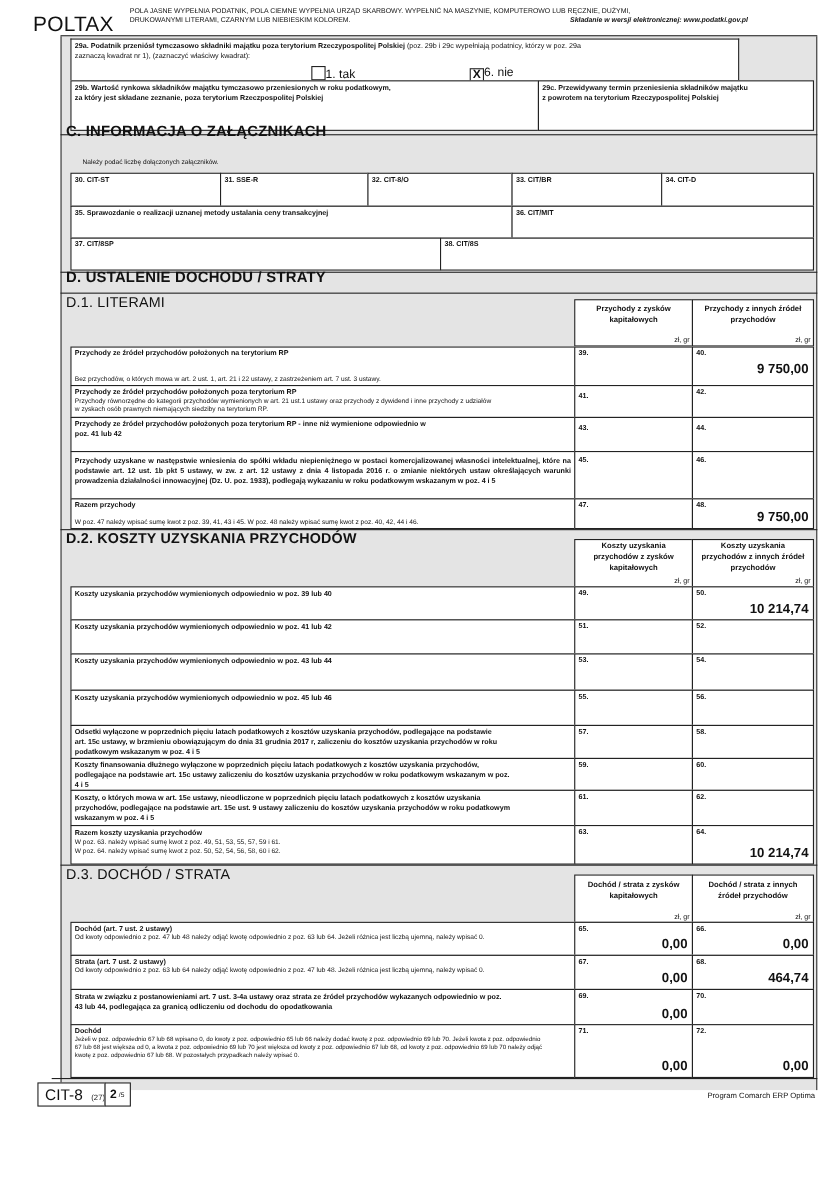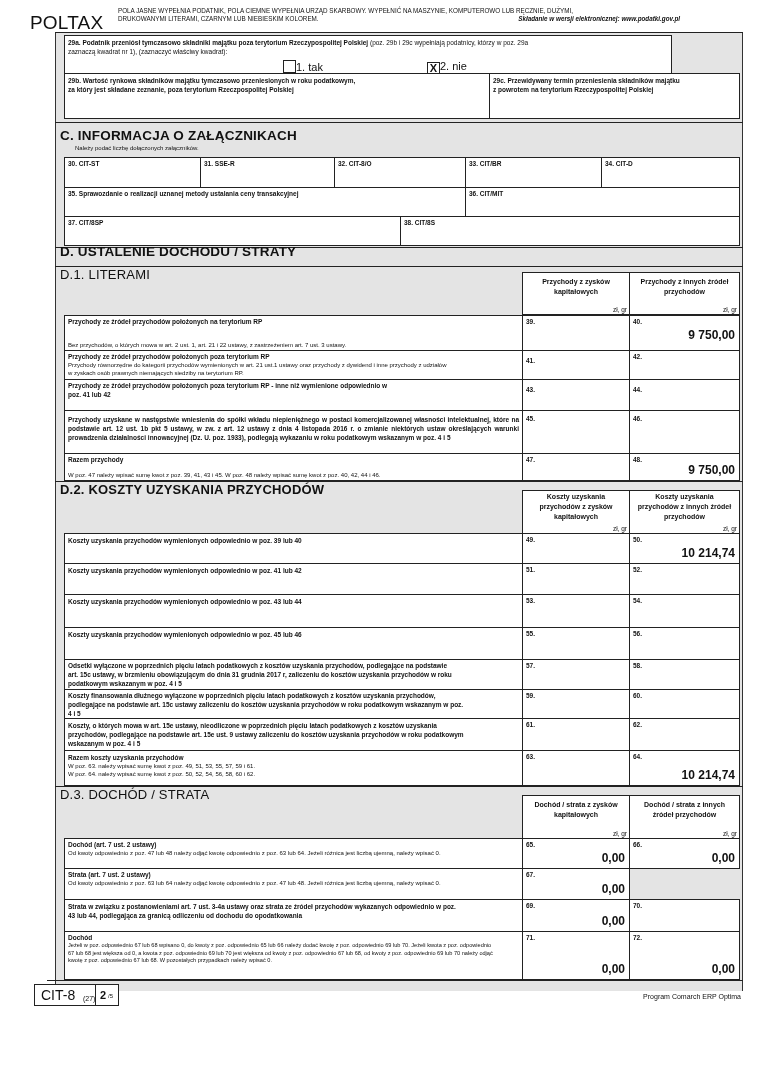--- a/index.html
+++ b/index.html
@@ -37,32 +37,32 @@
 
 <div class="box" style="left:64px;top:35px;width:608px;height:38px;border-bottom:none;">
   <div class="lbln" style="padding:2px 3px;">
     <span style="font-weight:bold;">29a. Podatnik przeniósł tymczasowo składniki majątku poza terytorium Rzeczypospolitej Polskiej</span><span> (poz. 29b i 29c wypełniają podatnicy, którzy w poz. 29a</span><br>
     <span>zaznaczą kwadrat nr 1), (zaznaczyć właściwy kwadrat):</span>
   </div>
   <div style="position:absolute;left:218px;top:24px;font-size:11px;">
     <span class="cb"></span><span>1. tak</span>
   </div>
   <div style="position:absolute;left:362px;top:24px;font-size:11px;">
-    <span class="cb">X</span><span>2. nie</span>
+    <span class="cb">X</span><span>6. nie</span>
   </div>
 </div>
 <div class="box" style="left:64px;top:73px;width:426px;height:46px;">
   <div class="lbl" style="padding:2px 3px;"><span>29b. Wartość rynkowa składników majątku tymczasowo przeniesionych w roku podatkowym,</span><br><span>za który jest składane zeznanie, poza terytorium Rzeczpospolitej Polskiej</span></div>
 </div>
 <div class="box" style="left:489px;top:73px;width:251px;height:46px;">
   <div class="lbl" style="padding:2px 3px;"><span>29c. Przewidywany termin przeniesienia składników  majątku</span><br><span>z powrotem na terytorium Rzeczypospolitej Polskiej</span></div>
 </div>
 <div class="hline" style="left:55px;top:122px;width:688px;"></div>
 
-<div class="abs sect" style="left:60px;top:128px;">C. INFORMACJA O ZAŁĄCZNIKACH</div>
+<div class="abs sect" style="left:60px;top:112px;">C. INFORMACJA O ZAŁĄCZNIKACH</div>
 <div class="abs small" style="left:75px;top:144px;">Należy podać liczbę dołączonych załączników.</div>
 
 <div class="box" style="left:64px;top:157px;width:137px;height:31px;">
     <div class="lbl" style="padding:1px 3px;">30. CIT-ST</div>
   </div>
 <div class="box" style="left:200px;top:157px;width:135px;height:31px;">
     <div class="lbl" style="padding:1px 3px;">31. SSE-R</div>
   </div>
 <div class="box" style="left:334px;top:157px;width:132px;height:31px;">
     <div class="lbl" style="padding:1px 3px;">32. CIT-8/O</div>
@@ -295,20 +295,24 @@
 </div>
 <div class="abs" style="left:64px;top:868px;width:676px;height:32px;">
   <div class="box grey" style="left:0;top:0;width:459px;height:32px;">
       <div class="lbl" style="padding:1px 3px 0;">Strata (art. 7 ust. 2 ustawy)</div>
       <div class="small" style="padding:0 3px;width:410px;">Od kwoty odpowiednio z poz. 63 lub 64 należy odjąć kwotę odpowiednio z poz. 47 lub 48. Jeżeli różnica jest liczbą ujemną, należy wpisać 0.</div>
     </div>
   <div class="box" style="left:458px;top:0;width:108px;height:32px;">
       <span class="num">67.</span>
       <span class="val">0,00</span>
     </div>
+  <div class="box" style="left:565px;top:0;width:111px;height:32px;">
+      <span class="num">68.</span>
+      <span class="val">464,74</span>
+    </div>
 </div>
 <div class="abs" style="left:64px;top:899px;width:676px;height:33px;">
   <div class="box grey" style="left:0;top:0;width:459px;height:33px;">
       <div class="lbl" style="padding:2px 3px;width:390px;">Strata w związku z postanowieniami art. 7 ust. 3-4a ustawy oraz strata ze źródeł przychodów wykazanych odpowiednio w poz. 43 lub 44, podlegająca za granicą odliczeniu od dochodu do opodatkowania</div>
     </div>
   <div class="box" style="left:458px;top:0;width:108px;height:33px;">
       <span class="num">69.</span>
       <span class="val">0,00</span>
     </div>
   <div class="box" style="left:565px;top:0;width:111px;height:33px;">

